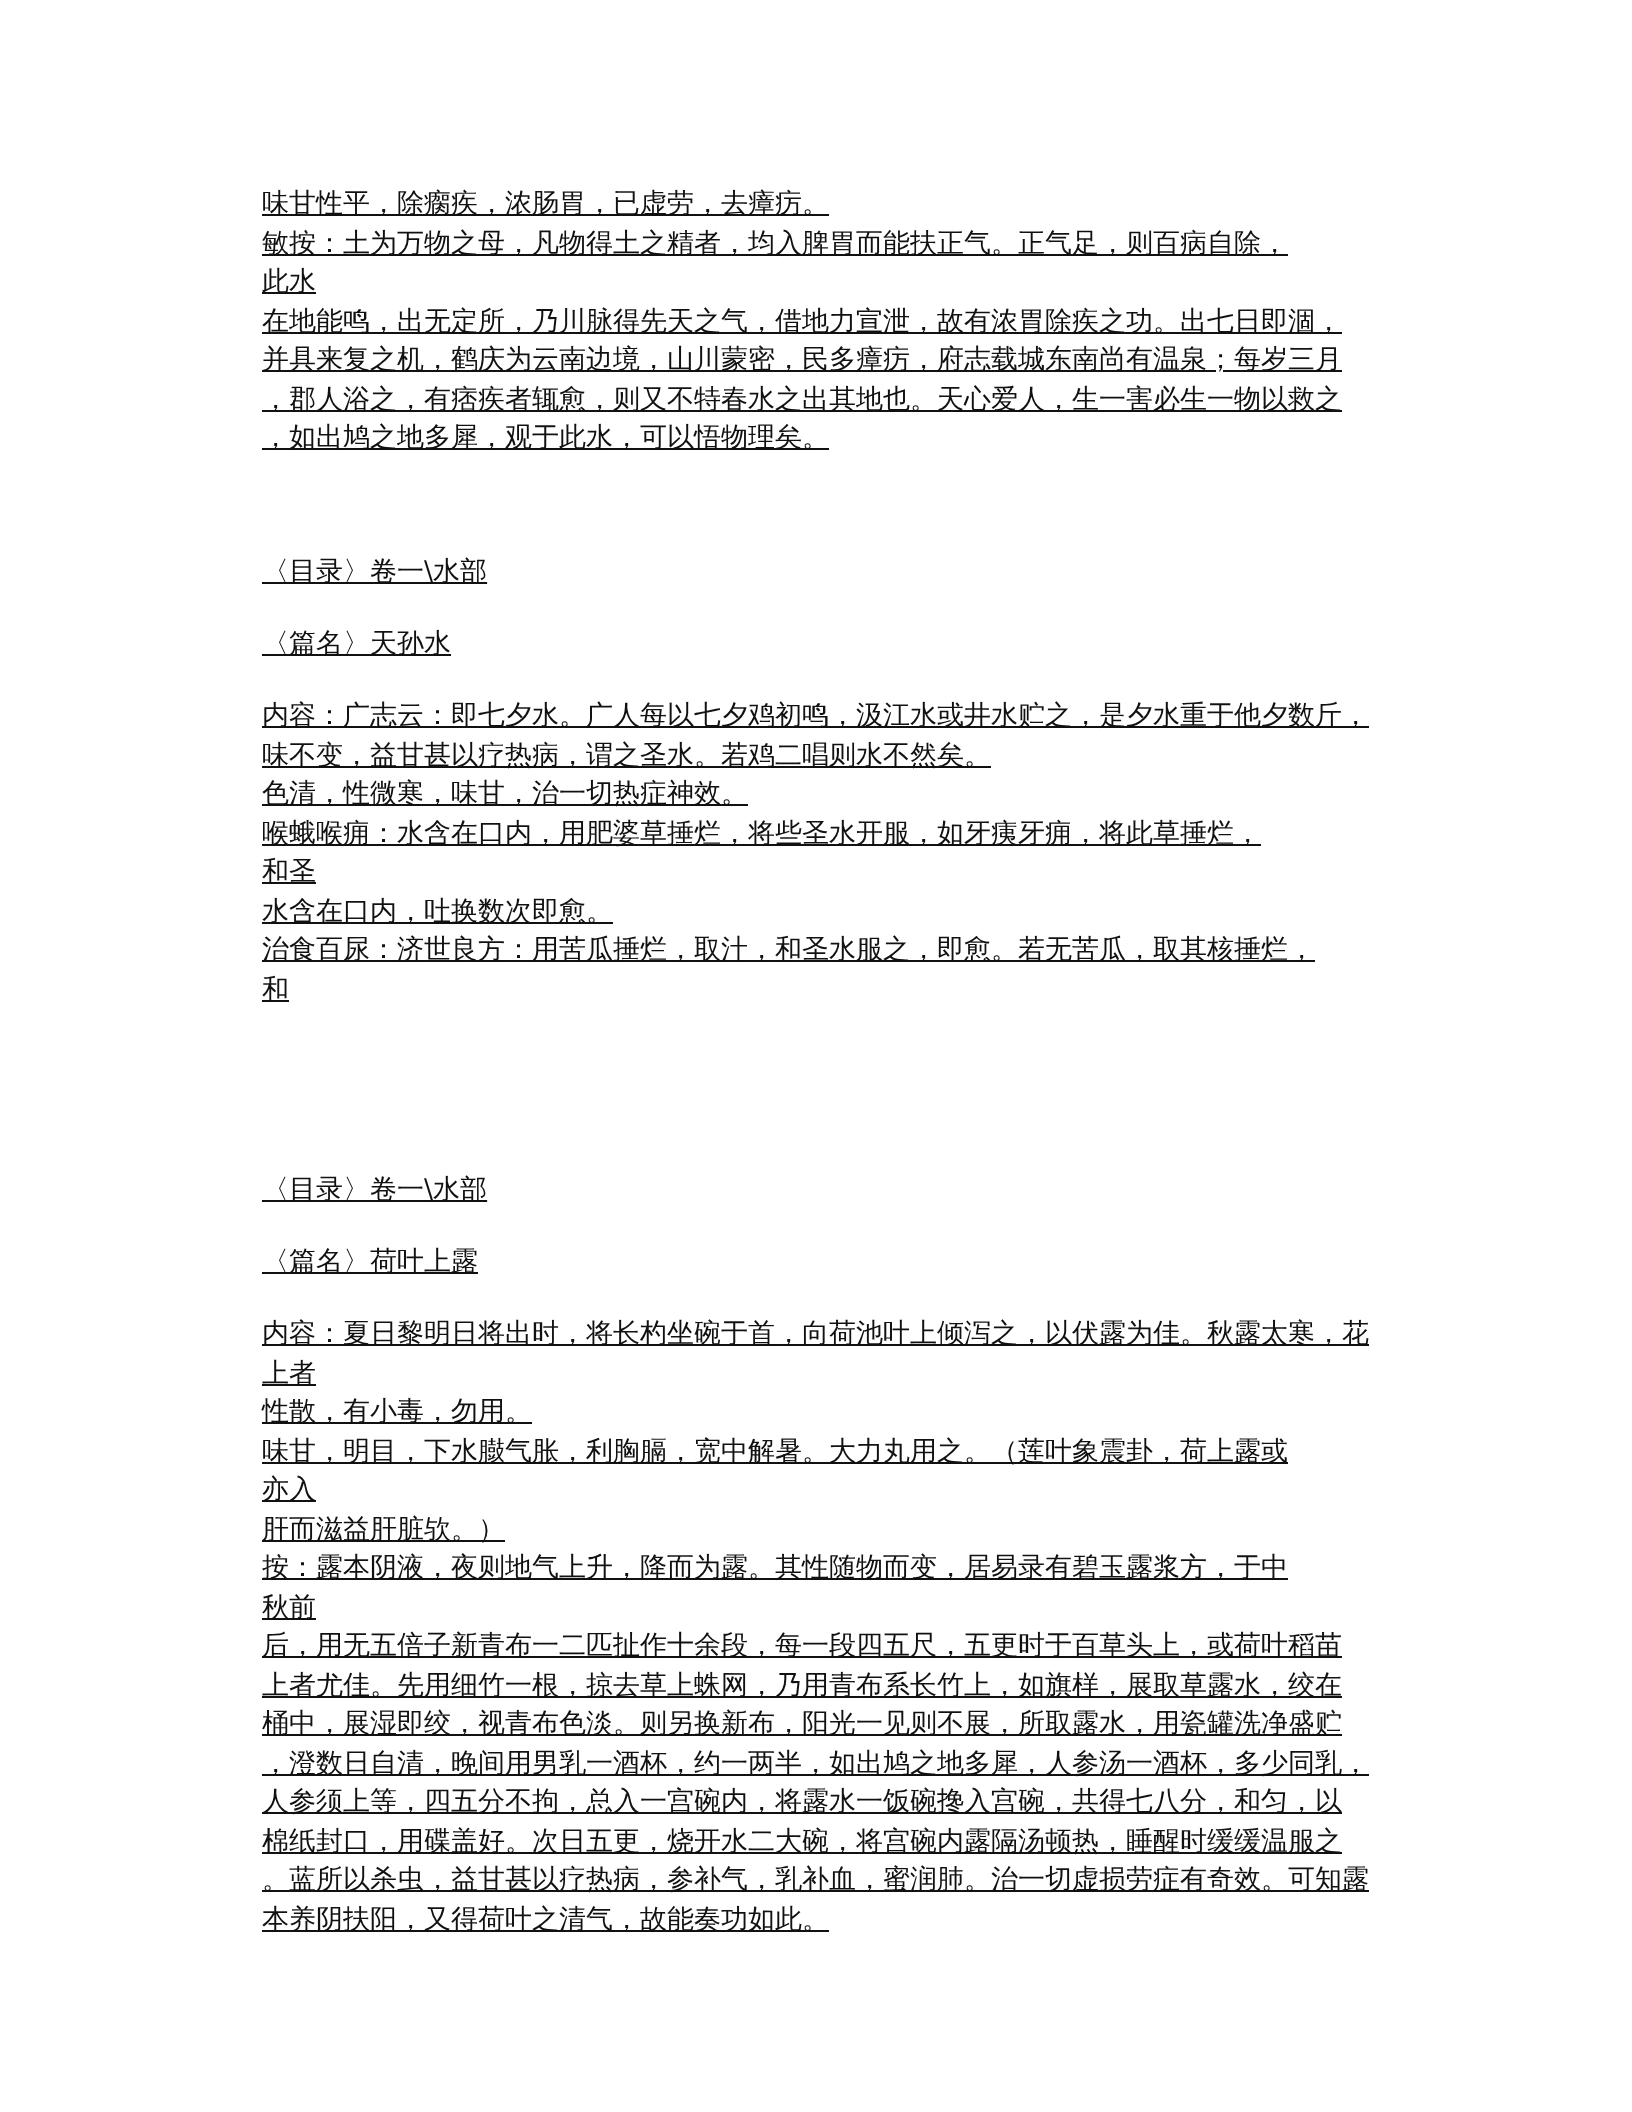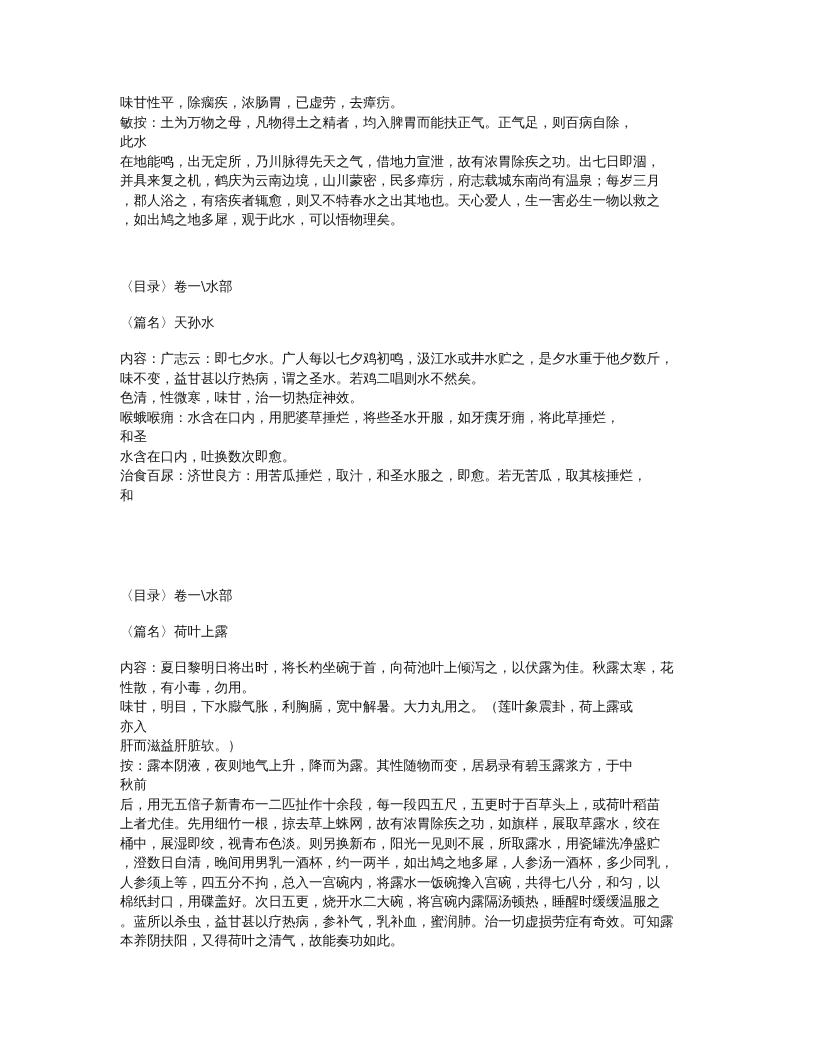--- a/index.html
+++ b/index.html
@@ -2,21 +2,21 @@
 <html><head>
 <meta charset="utf-8">
 <style>
   html, body { margin: 0; padding: 0; background: #ffffff; }
   body { width: 816px; height: 1056px; position: relative; overflow: hidden; }
   .page {
     position: absolute; left: 119px; top: 0; width: 600px;
     font-family: "DejaVu Serif", "Liberation Serif", serif;
     font-size: 13.5px; color: #111111;
   }
-  .block { position: absolute; left: 1px; width: 600px; }
+  .block { position: absolute; left: 12px; width: 600px; text-decoration: underline; }
   .line {
     display: block; height: 19.5px; line-height: 19.5px;
     white-space: nowrap;
   }
   .gap { display: block; height: 16.5px; }
 </style>
 </head>
 <body>
 
 <div class="page">
@@ -45,28 +45,29 @@
     <span class="line">治食百尿：济世良方：用苦瓜捶烂，取汁，和圣水服之，即愈。若无苦瓜，取其核捶烂，</span>
     <span class="line">和</span>
   </div>
 
   <div class="block" style="top:586px;">
     <span class="line">〈目录〉卷一\水部</span>
     <span class="gap"></span>
     <span class="line">〈篇名〉荷叶上露</span>
     <span class="gap"></span>
     <span class="line">内容：夏日黎明日将出时，将长杓坐碗于首，向荷池叶上倾泻之，以伏露为佳。秋露太寒，花</span>
+    <span class="line">上者</span>
     <span class="line">性散，有小毒，勿用。</span>
     <span class="line">味甘，明目，下水臌气胀，利胸膈，宽中解暑。大力丸用之。（莲叶象震卦，荷上露或</span>
     <span class="line">亦入</span>
     <span class="line">肝而滋益肝脏欤。）</span>
     <span class="line">按：露本阴液，夜则地气上升，降而为露。其性随物而变，居易录有碧玉露浆方，于中</span>
     <span class="line">秋前</span>
     <span class="line">后，用无五倍子新青布一二匹扯作十余段，每一段四五尺，五更时于百草头上，或荷叶稻苗</span>
-    <span class="line">上者尤佳。先用细竹一根，掠去草上蛛网，故有浓胃除疾之功，如旗样，展取草露水，绞在</span>
+    <span class="line">上者尤佳。先用细竹一根，掠去草上蛛网，乃用青布系长竹上，如旗样，展取草露水，绞在</span>
     <span class="line">桶中，展湿即绞，视青布色淡。则另换新布，阳光一见则不展，所取露水，用瓷罐洗净盛贮</span>
     <span class="line">，澄数日自清，晚间用男乳一酒杯，约一两半，如出鸠之地多犀，人参汤一酒杯，多少同乳，</span>
     <span class="line">人参须上等，四五分不拘，总入一宫碗内，将露水一饭碗搀入宫碗，共得七八分，和匀，以</span>
     <span class="line">棉纸封口，用碟盖好。次日五更，烧开水二大碗，将宫碗内露隔汤顿热，睡醒时缓缓温服之</span>
     <span class="line">。蓝所以杀虫，益甘甚以疗热病，参补气，乳补血，蜜润肺。治一切虚损劳症有奇效。可知露</span>
     <span class="line">本养阴扶阳，又得荷叶之清气，故能奏功如此。</span>
   </div>
 
 </div>
 

